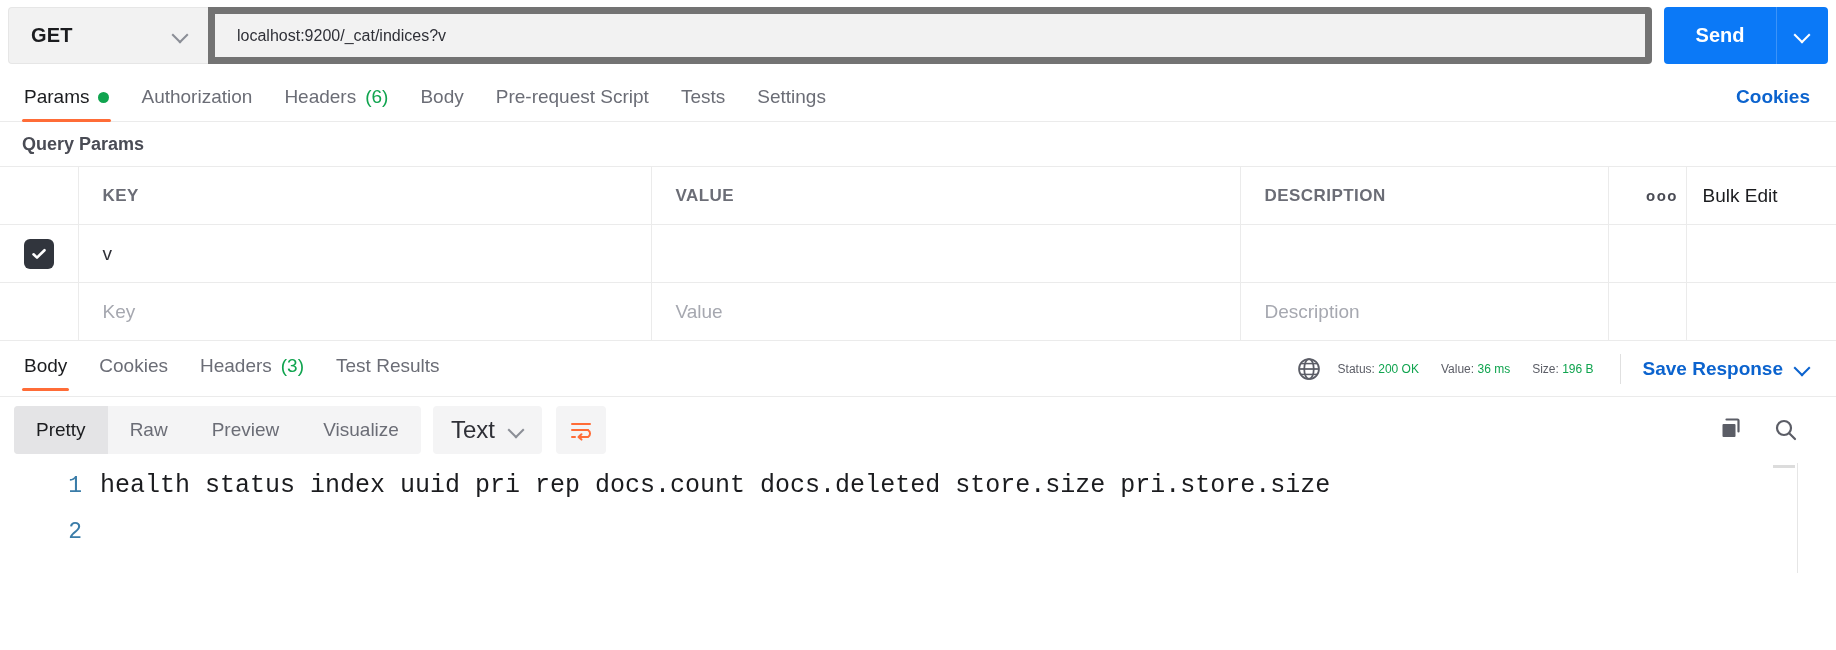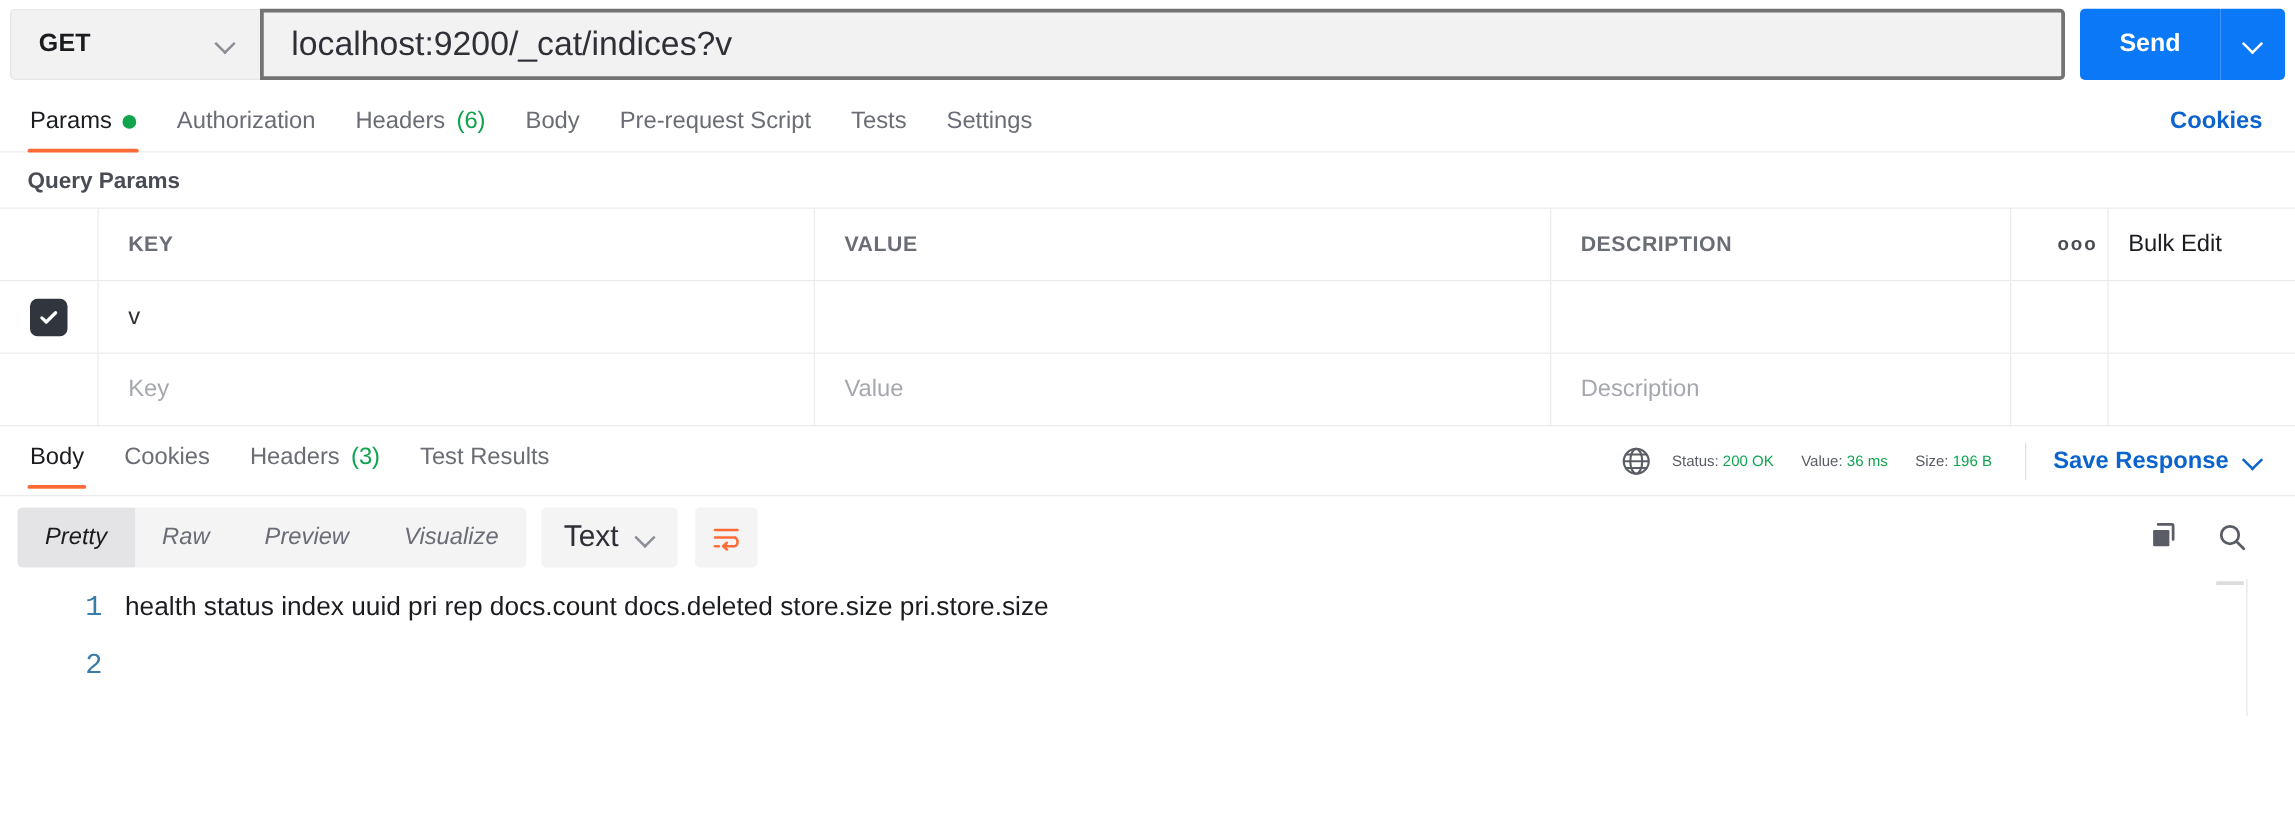--- a/index.html
+++ b/index.html
@@ -31,25 +31,25 @@
   .chev { width: 15px; height: 15px; position: relative; }
   .chev::after {
     content: ""; position: absolute; left: 1px; top: 1px;
     width: 10px; height: 10px;
     border-right: 2.2px solid #8b8e96; border-bottom: 2.2px solid #8b8e96;
     transform: rotate(45deg);
   }
   .url-input {
     flex: 1; height: 57px;
     background: #f2f2f2;
-    border: 3px solid #737373;
+    border: 7px solid #737373;
     border-radius: 0 4px 4px 0;
     display: flex; align-items: center;
     padding: 0 22px;
-    font-size: 27px; color: #2f3037;
+    font-size: 16px; color: #2f3037;
     cursor: text;
   }
   .send-wrap { display: flex; margin-left: 12px; }
   .send-btn {
     height: 57px; min-width: 112px;
     background: #0b79f7;
     border: none; border-radius: 4px 0 0 4px;
     color: #fff; font-size: 20px; font-weight: 700;
     font-family: "Liberation Sans", sans-serif;
     display: flex; align-items: center; justify-content: center;
@@ -141,21 +141,21 @@
   .save-resp {
     display: flex; align-items: center; gap: 12px;
     font-size: 19px; font-weight: 700; color: #0b63ce;
     padding-right: 18px; cursor: pointer; white-space: nowrap; text-align: center;
   }
   .save-resp .chev::after { border-color: #0b63ce; }
 
   
   .fmt-bar { display: flex; align-items: center; height: 66px; padding: 0 14px; }
   .seg {
-    display: flex; background: #f4f4f5; border-radius: 4px; overflow: hidden; height: 48px; font-style: italic;
+    display: flex; background: #f4f4f5; border-radius: 4px; overflow: hidden; height: 48px;
   }
   .seg-item {
     display: flex; align-items: center; padding: 0 22px;
     font-size: 19px; color: #6b6d76; cursor: pointer; white-space: nowrap;
   }
   .seg-item.active { background: #e4e4e6; color: #1b1c1f; }
   .type-select {
     display: flex; align-items: center; gap: 14px;
     height: 48px; padding: 0 18px; margin-left: 12px;
     background: #f4f4f5; border-radius: 4px;
@@ -171,22 +171,22 @@
 
   
   .viewer { position: relative; height: 110px; overflow: hidden; }
   .code-line { display: flex; align-items: flex-start; height: 46px; }
   .ln {
     width: 100px; text-align: right; padding-right: 18px;
     font-family: "Liberation Mono", monospace;
     font-size: 23px; color: #3a7ca8; line-height: 46px;
   }
   .code {
-    font-family: Liberation Sans, sans-serif;
-    font-size: 21px; color: #1b1c1f; line-height: 46px; white-space: pre;
+    font-family: Liberation Mono, monospace;
+    font-size: 25px; color: #1b1c1f; line-height: 46px; white-space: pre;
   }
   .v-divider { position: absolute; top: 0; bottom: -40px; left: 1797px; width: 1px; background: #e6e6e6; }
   .scroll-thumb { position: absolute; top: 2px; left: 1773px; width: 22px; height: 3px; background: #dcdcdc; }
 </style>
 </head>
 <body>
 
 <div class="url-bar">
   <div class="method-select">
     <span class="method-label">GET</span>

